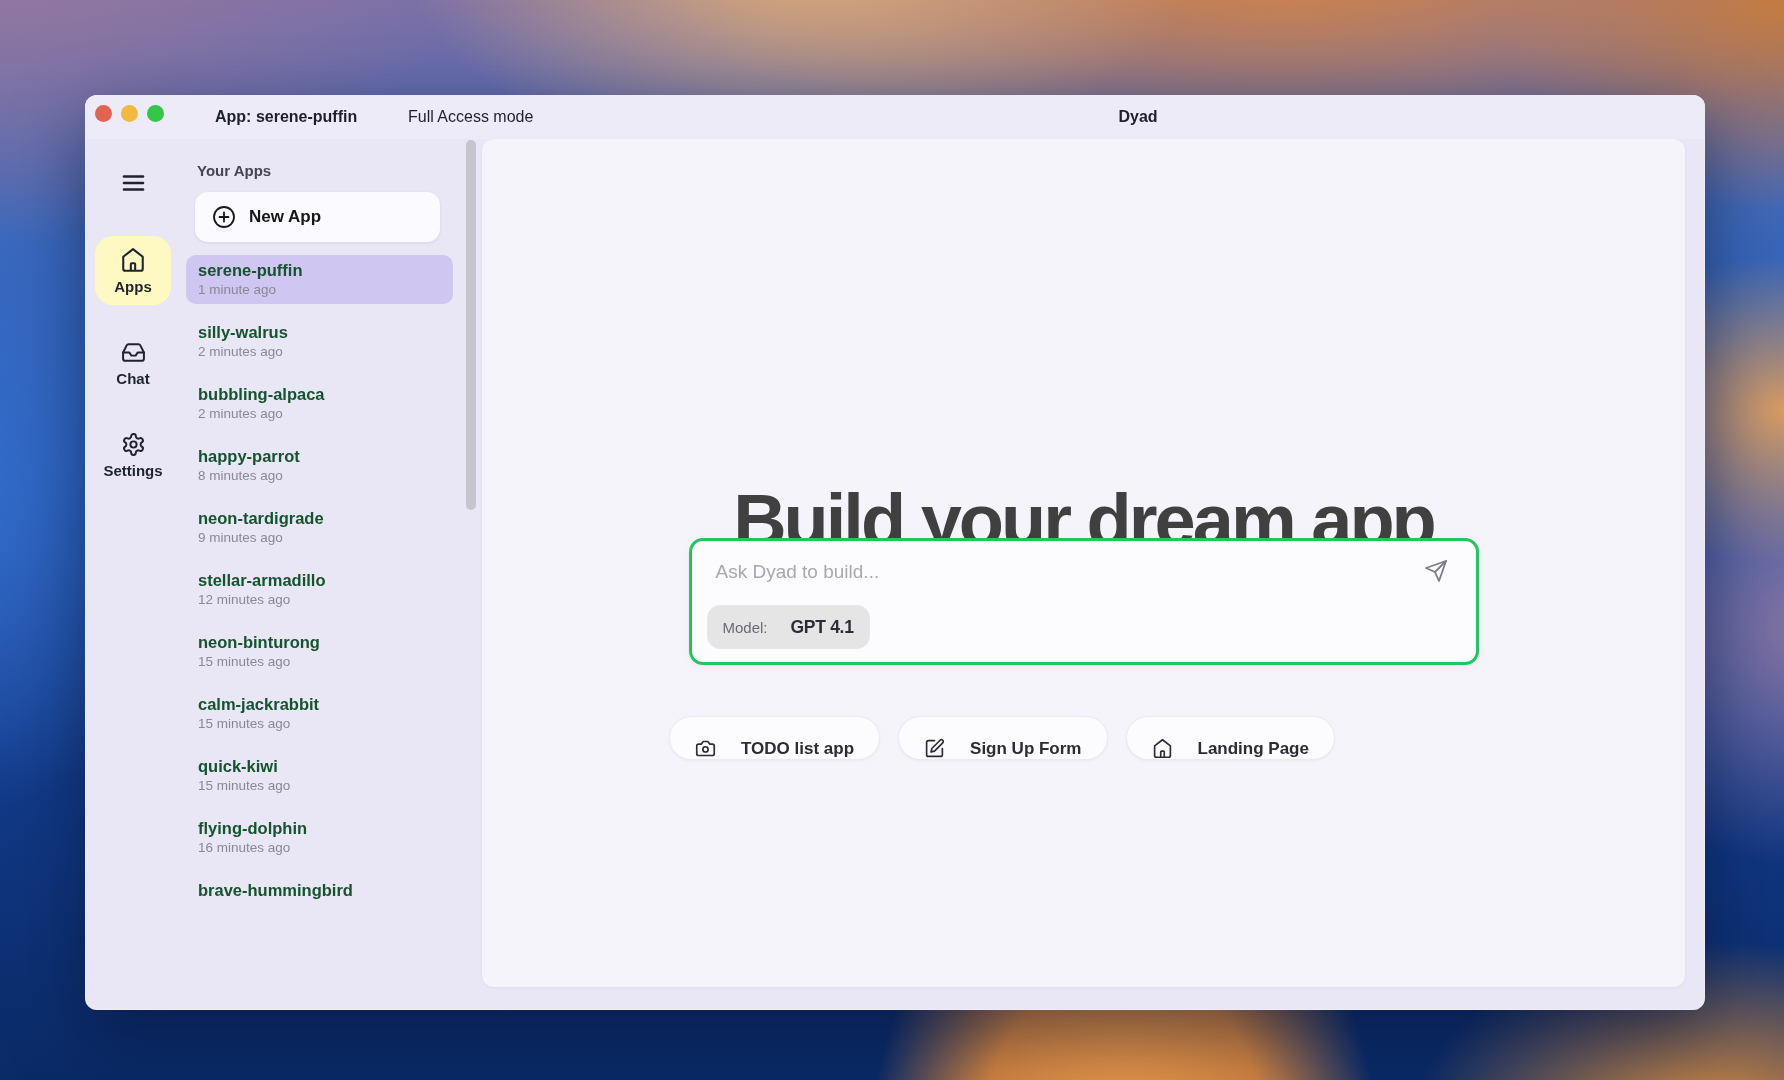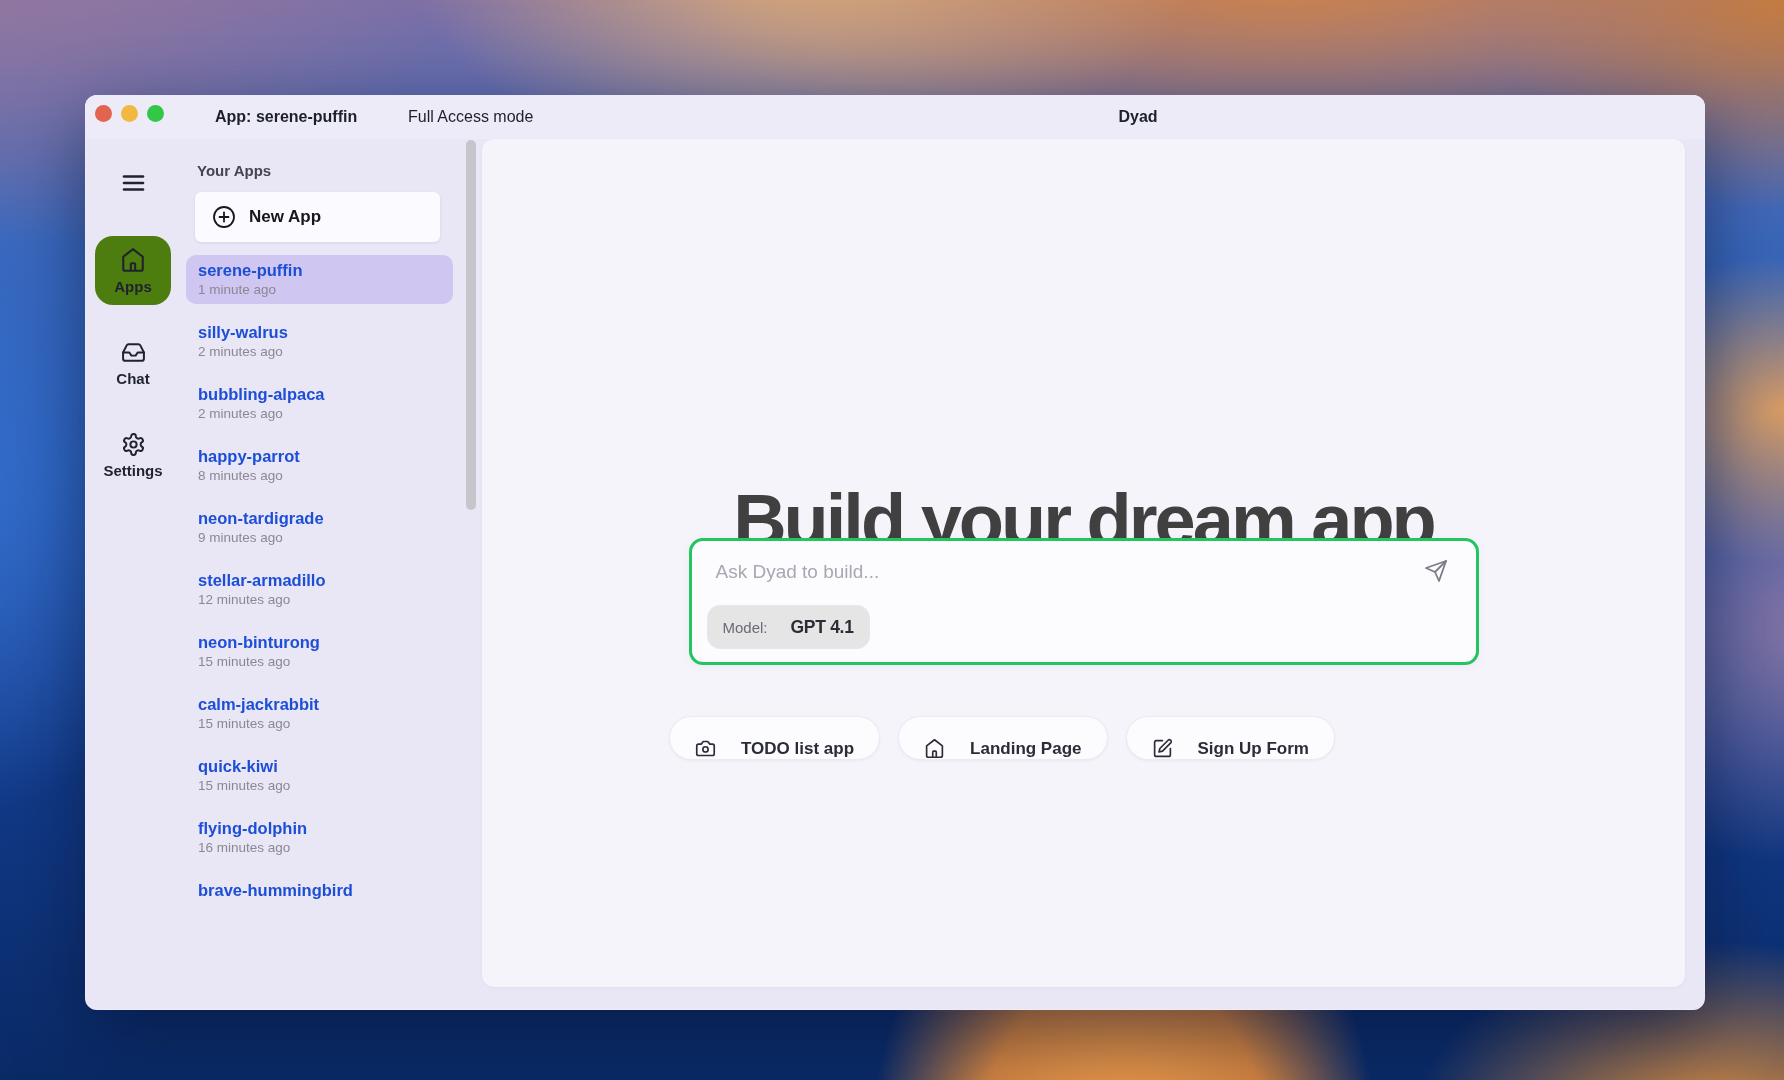--- a/index.html
+++ b/index.html
@@ -31,32 +31,32 @@
   .tb-text{position:absolute;top:0;line-height:44px;font-size:16px;color:#1d2029;white-space:nowrap;}
   .tb-app{left:130px;font-weight:700;}
   .tb-mode{left:323px;font-weight:400;}
   .tb-title{left:1053px;transform:translateX(-50%);font-weight:700;}
   .winbody{position:relative;display:flex;height:871px;}
   
   .rail{width:96px;flex:none;display:flex;flex-direction:column;align-items:center;padding-top:33px;box-sizing:border-box;}
   .hamburger{background:none;border:none;padding:2px;cursor:pointer;margin-bottom:42px;color:#1f232e;}
   .rail-item{width:76px;border-radius:18px;display:flex;flex-direction:column;align-items:center;
     padding:11px 0 10px;margin-bottom:24px;background:transparent;border:none;cursor:pointer;color:#1f232e;}
-  .rail-item.active{background:#4d7c0f;}
+  .rail-item.active{background:#fef9c3;}
   .rail-item .ri-label{font-size:15px;font-weight:700;margin-top:5px;color:#1f232e;}
   
   .sidebar{width:301px;flex:none;box-sizing:border-box;padding:23px 29px 0 5px;}
   .sb-title{font-size:15px;font-weight:700;color:#43464f;height:18px;line-height:18px;padding-left:11px;}
   .new-app{display:flex;align-items:center;gap:13px;margin:12px 0 13px 9px;width:245px;height:50px;
-    background:#fbfafe;border:none;border-radius:6px;cursor:pointer;padding:0 0 0 17px;
+    background:#fbfafe;border:none;border-radius:13px;cursor:pointer;padding:0 0 0 17px;
     box-shadow:0 1px 3px rgba(60,50,110,.10);color:#16181d;}
   .new-app span.lbl{font-size:17px;font-weight:700;}
   .app-row{width:267px;box-sizing:border-box;padding:5px 12px;border-radius:10px;margin-bottom:13px;cursor:pointer;}
   .app-row.selected{background:#cfc6f2;}
-  .app-name{font-size:16.5px;font-weight:700;color:#1d4ed8;line-height:21px;white-space:nowrap;}
+  .app-name{font-size:16.5px;font-weight:700;color:#14532d;line-height:21px;white-space:nowrap;}
   .app-time{font-size:13.5px;color:#8b8894;line-height:18px;}
   .sb-scrollbar{position:absolute;left:381px;top:1px;width:10px;height:370px;border-radius:5px;background:#c6c5cb;}
   
   .main{flex:1;margin:0 20px 23px 0;background:#f6f4fb;border-radius:12px;position:relative;
     box-shadow:0 1px 3px rgba(70,60,120,.06);}
   .hero-h1{position:absolute;top:342px;left:0;width:100%;margin:0;text-align:center;
     font-size:74px;font-weight:700;letter-spacing:-3px;color:#404040;line-height:80px;}
   .prompt-card{position:absolute;top:399px;left:50%;transform:translateX(-50%);width:790px;height:127px;
     box-sizing:border-box;background:#fcfbfe;border:3px solid #22c55e;border-radius:14px;
     box-shadow:0 2px 8px rgba(80,70,120,.06);}
@@ -223,33 +223,33 @@
               <svg width="21" height="21" viewBox="0 0 24 24" fill="none" stroke="currentColor" stroke-width="1.9" stroke-linecap="round" stroke-linejoin="round">
                 <path d="M14.5 4h-5L7 7H4a2 2 0 0 0-2 2v9a2 2 0 0 0 2 2h16a2 2 0 0 0 2-2V9a2 2 0 0 0-2-2h-3l-2.5-3z"></path>
                 <circle cx="12" cy="13" r="3"></circle>
               </svg>
             </span>
             <span class="p-label">TODO list app</span>
           </button>
           <button class="pill">
             <span>
               <svg width="21" height="21" viewBox="0 0 24 24" fill="none" stroke="currentColor" stroke-width="1.9" stroke-linecap="round" stroke-linejoin="round">
+                <path d="M12 3H5a2 2 0 0 0-2 2v14a2 2 0 0 0 2 2h14a2 2 0 0 0 2-2v-7"></path>
+                <path d="M18.4 2.6a2.1 2.1 0 1 1 3 3L12 15l-4 1 1-4Z"></path>
+              </svg>
+            </span>
+            <span class="p-label">Sign Up Form</span>
+          </button>
+          <button class="pill">
+            <span>
+              <svg width="21" height="21" viewBox="0 0 24 24" fill="none" stroke="currentColor" stroke-width="1.9" stroke-linecap="round" stroke-linejoin="round">
                 <path d="m3 9 9-7 9 7v11a2 2 0 0 1-2 2H5a2 2 0 0 1-2-2z"></path>
                 <path d="M10 21v-5a1 1 0 0 1 1-1h2a1 1 0 0 1 1 1v5"></path>
               </svg>
             </span>
             <span class="p-label">Landing Page</span>
           </button>
-          <button class="pill">
-            <span>
-              <svg width="21" height="21" viewBox="0 0 24 24" fill="none" stroke="currentColor" stroke-width="1.9" stroke-linecap="round" stroke-linejoin="round">
-                <path d="M12 3H5a2 2 0 0 0-2 2v14a2 2 0 0 0 2 2h14a2 2 0 0 0 2-2v-7"></path>
-                <path d="M18.4 2.6a2.1 2.1 0 1 1 3 3L12 15l-4 1 1-4Z"></path>
-              </svg>
-            </span>
-            <span class="p-label">Sign Up Form</span>
-          </button>
         </div>
       </div>
     </div>
 
   </div>
 </div>
 
 </body></html>

